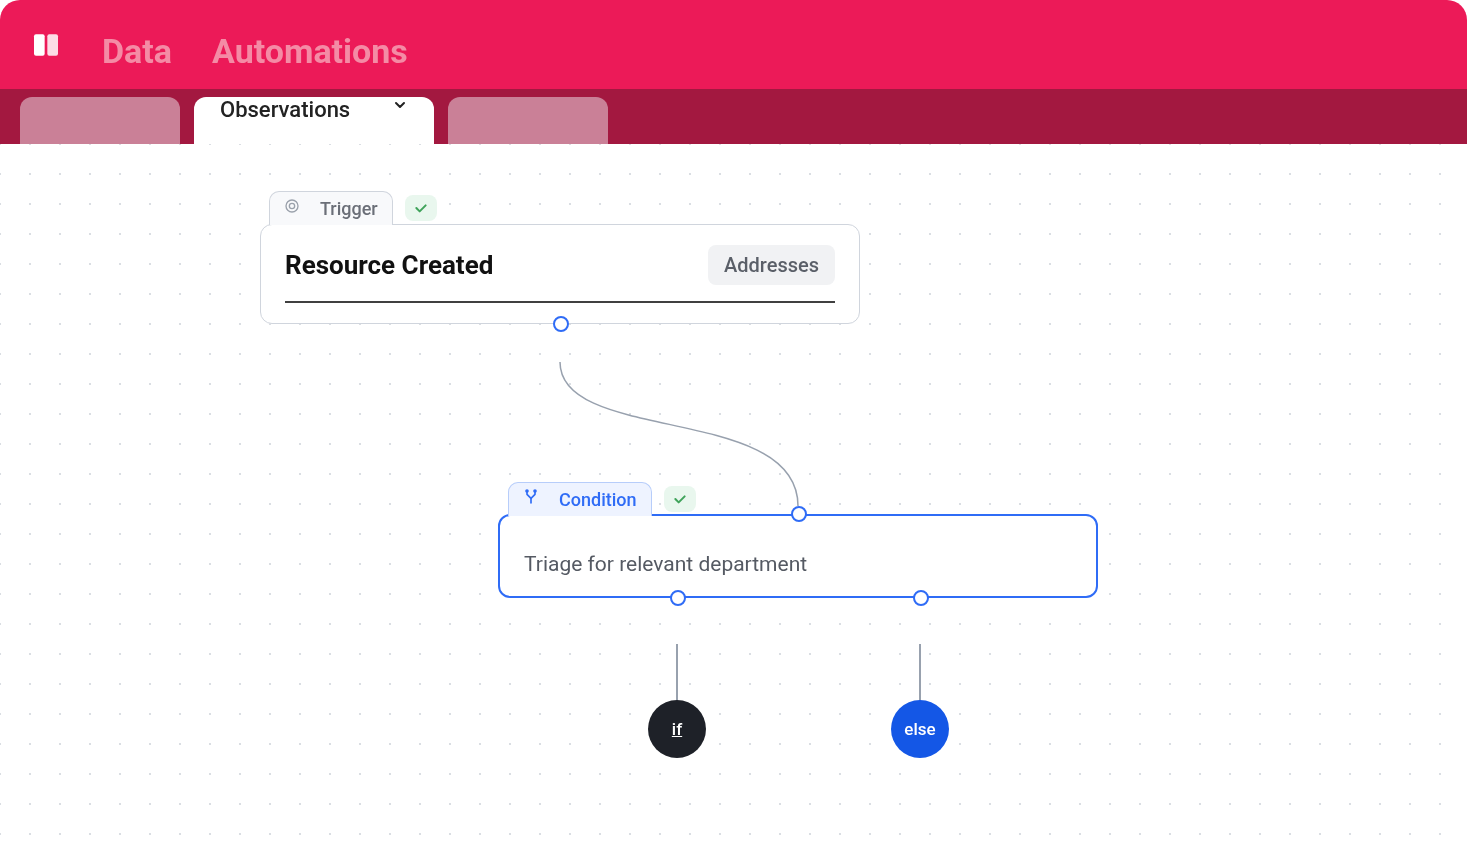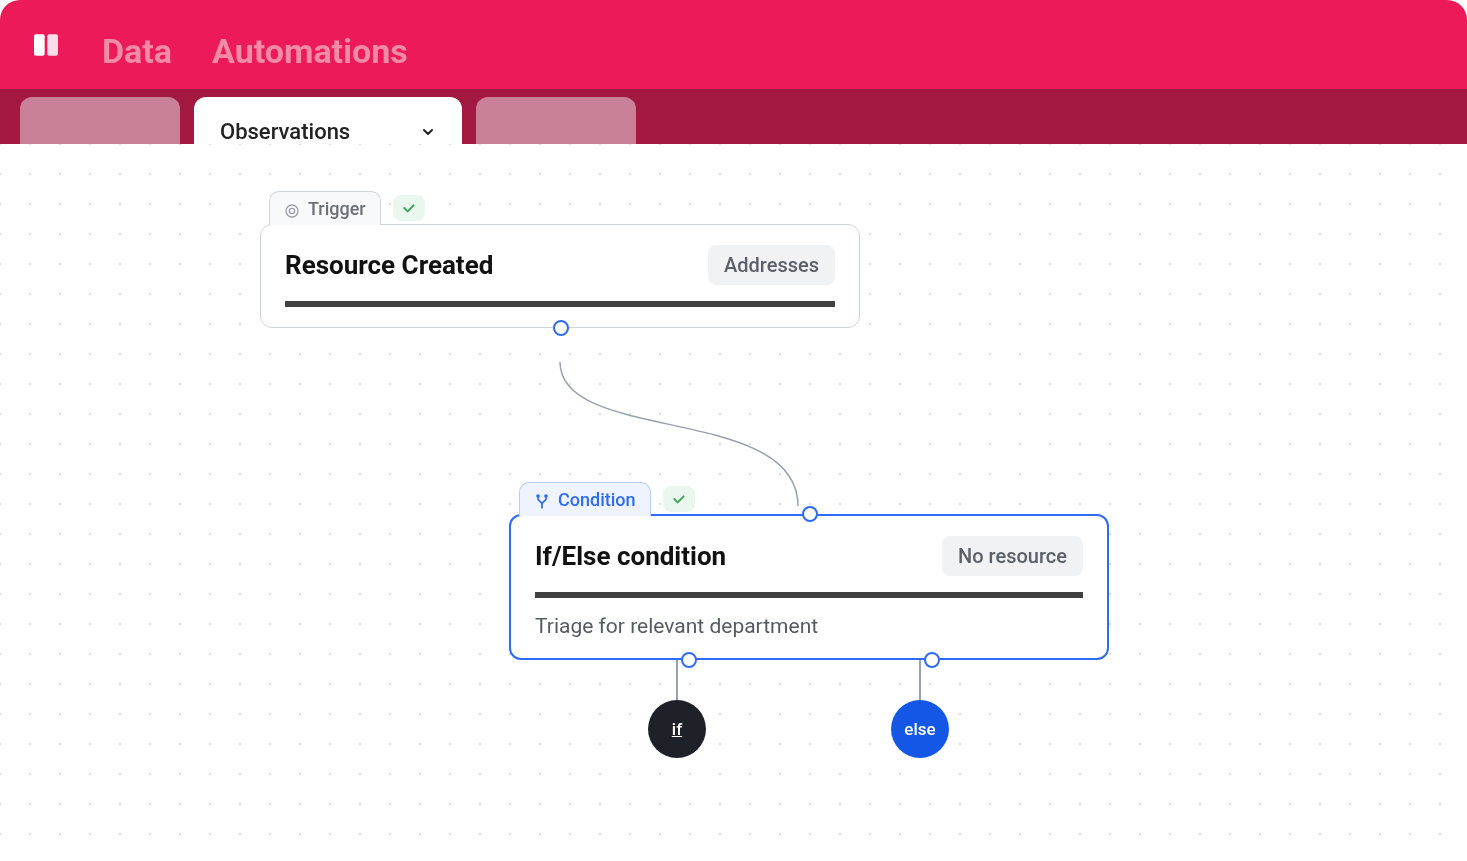--- a/index.html
+++ b/index.html
@@ -57,26 +57,26 @@
     }
 
     .subtab {
       width: 160px;
       height: 47px;
       background: #ca8097;
       border-radius: 12px 12px 0 0;
     }
 
     .subtab-active {
-      width: 268px;
+      width: 240px;
       height: 47px;
       background: #fff;
       border-radius: 12px 12px 0 0;
       display: flex;
-      align-items: flex-end;
+      align-items: flex-start;
       justify-content: space-between;
       padding: 0 26px;
     }
 
     .subtab-label {
       font-size: 22px;
       font-weight: 500;
       color: #222;
     }
 
@@ -99,36 +99,35 @@
 
     .node {
       position: absolute;
       background: #fff;
       border: 1px solid #d0d5dd;
       border-radius: 12px;
     }
 
     .node.selected {
       border: 2px solid #2f6cf6;
-      margin-left: 11px;
     }
 
     .node-tab {
       position: absolute;
       top: -34px;
       left: 8px;
       display: flex;
       align-items: center;
       gap: 12px;
     }
 
     .node-tab-label {
       display: inline-flex;
-      align-items: flex-end;
-      gap: 8px;
+      align-items: flex-start;
+      gap: 20px;
       padding: 6px 14px;
       background: #f8f9fb;
       border: 1px solid #d0d5dd;
       border-radius: 10px 10px 0 0;
       border-bottom: none;
       font-size: 18px;
       color: #6b6f78;
       font-weight: 500;
     }
     
@@ -150,21 +149,21 @@
 
     .node-body {
       padding: 20px 24px;
     }
 
     .node-header-row {
       display: flex;
       align-items: center;
       justify-content: space-between;
       padding-bottom: 16px;
-      border-bottom: 6px solid #404040;
+      border-bottom: 2px solid #404040;
       gap: 20px;
     }
 
     .node-title {
       font-size: 26px;
       font-weight: 700;
       color: #111;
     }
 
     .node-badge {
@@ -315,24 +314,20 @@
         </svg>
         <span>Condition</span>
       </span>
       <span class="node-tab-check">
         <svg width="16" height="16" viewBox="0 0 24 24" fill="none" stroke="#3fa35a" stroke-width="3" stroke-linecap="round" stroke-linejoin="round">
           <polyline points="5 12 10 17 19 8"></polyline>
         </svg>
       </span>
     </div>
     <div class="node-body">
-      <div class="node-header-row">
-        <div class="node-title">If/Else condition</div>
-        <div class="node-badge">No resource</div>
-      </div>
       <div class="node-desc">Triage for relevant department</div>
     </div>
     <div class="port" style="left:291px;top:-10px;"></div>
     <div class="port" style="left:170px;bottom:-10px;"></div>
     <div class="port" style="left:413px;bottom:-10px;"></div>
   </div>
 
   <div class="branch-label branch-if" style="left:648px;top:556px;">
     <span class="branch-if-text">if</span>
   </div>

